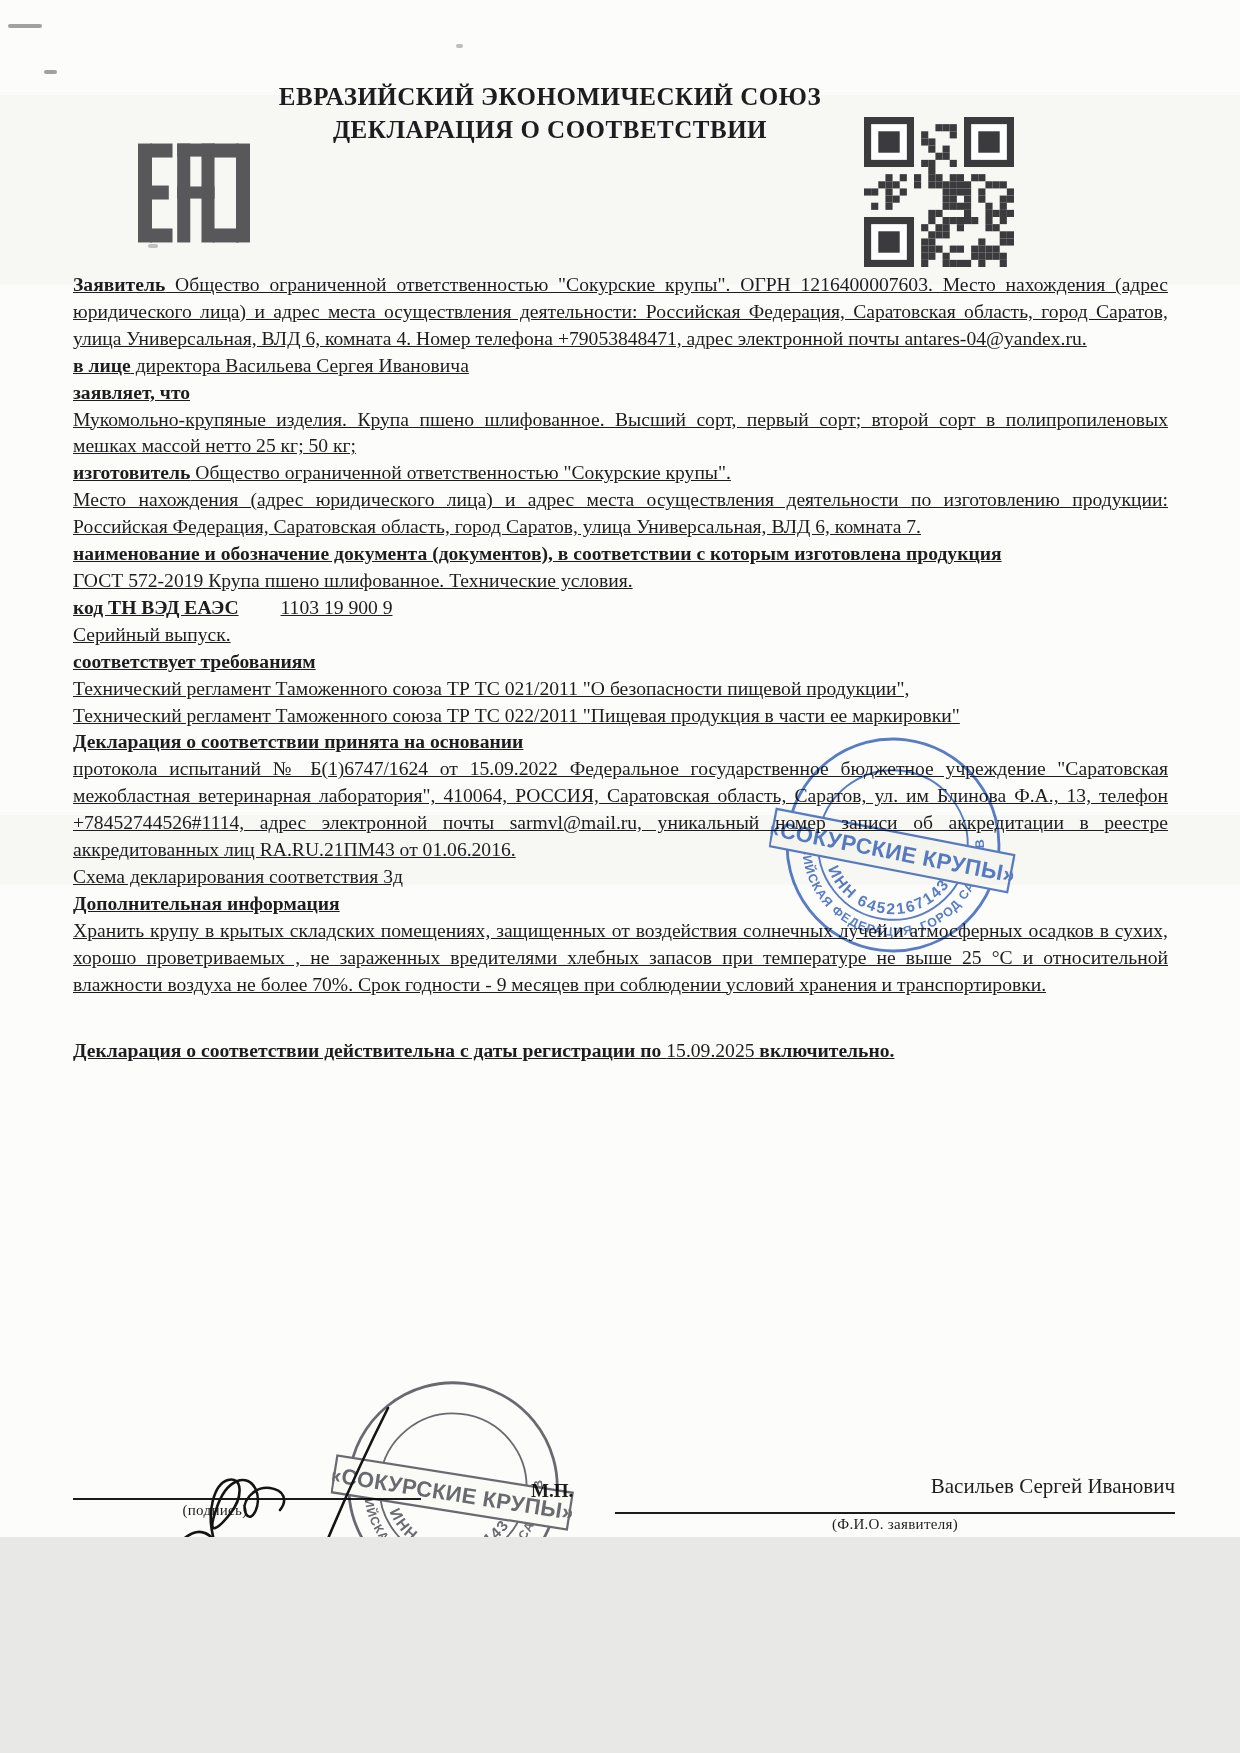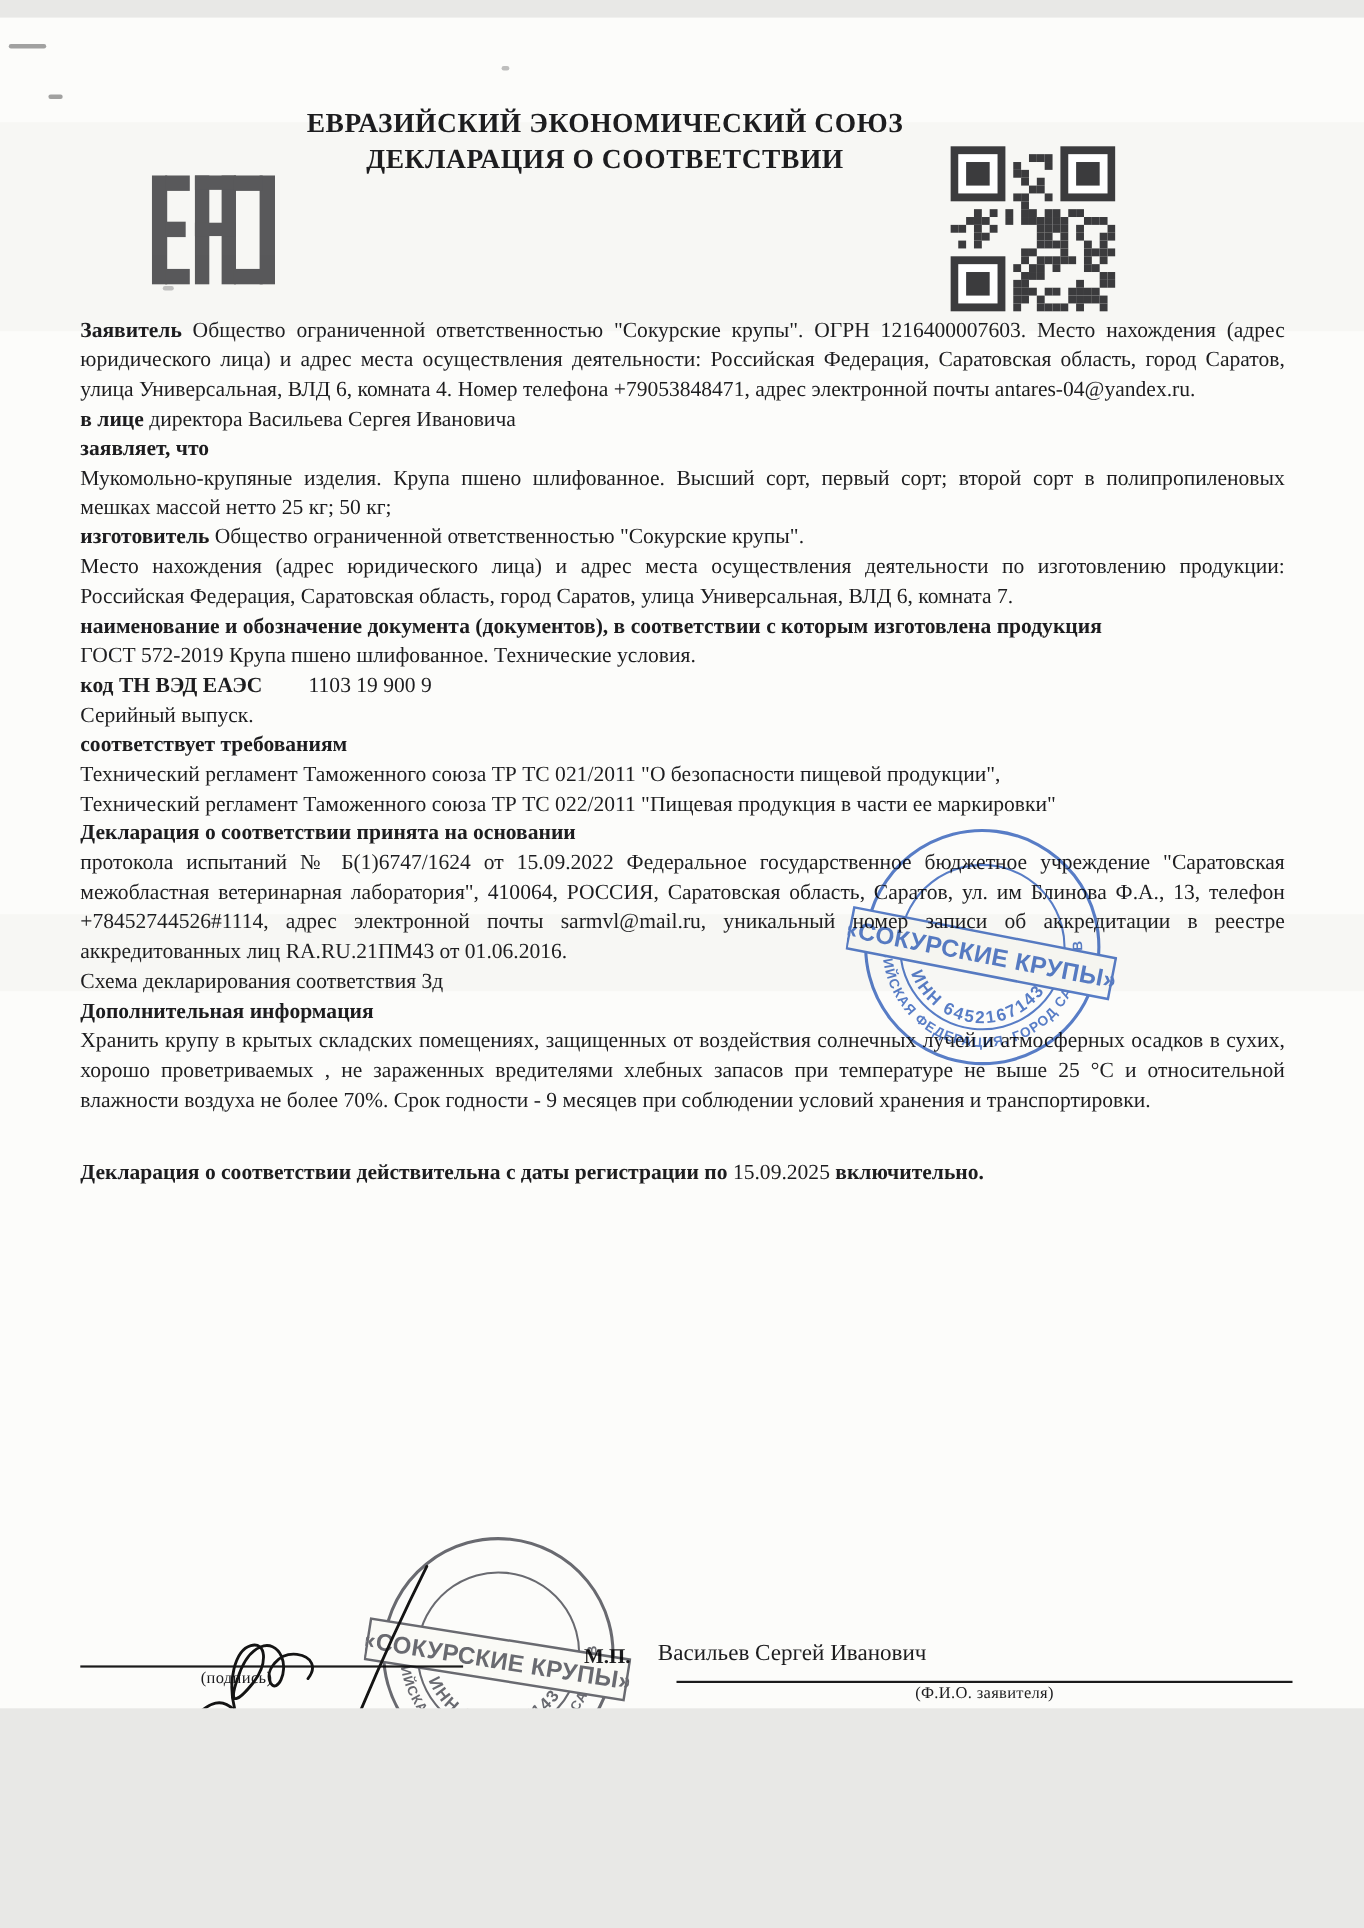--- a/index.html
+++ b/index.html
@@ -1,44 +1,44 @@
 <!DOCTYPE html>
 <html style="--page-bg: #fcfcfa; --text-black: #1d1d1f; --stamp-blue: #3d69c2; --stamp-gray: #5a5b63; --ink-blue: #3d4da9; --signature-black: #141414;"><head>
 <meta charset="utf-8">
 <style>
   :root{
     --page-bg:#fcfcfa; --text-black:#1d1d1f; --stamp-blue:#3d69c2;
     --stamp-gray:#5a5b63; --ink-blue:#3d4da9; --signature-black:#141414;
   }
   html,body{margin:0;padding:0;background:#e8e8e6;}
   .page{
-    position:relative; width:1240px; height:1537px; margin:16px auto;
+    position:relative; width:1240px; height:1537px; margin:0 auto;
     background:var(--page-bg); overflow:hidden;
     font-family:"Liberation Serif",serif; color:var(--text-black);
   }
   .scan-band{position:absolute;left:0;width:100%;background:#f2f2ee;opacity:.45;pointer-events:none;}
   .speck{position:absolute;background:#8a8a8a;border-radius:2px;opacity:.8;}
 
   .doc-title{
     position:absolute; left:228px; top:80px; width:644px; text-align:center;
     font-weight:bold; font-size:25px; line-height:33px; letter-spacing:.5px;
   }
   .eac-logo{position:absolute; left:138px; top:138px; width:112px; height:110px; opacity:.93;}
   .qr{position:absolute; left:864px; top:116px; width:150px; height:152px; color:#3b3b3d;}
 
-  .body-flow{position:absolute; left:73px; top:272px; width:1095px;}
+  .body-flow{position:absolute; left:73px; top:272px; width:1095px;text-decoration:underline;}
   .body-flow p{margin:0; font-size:19.6px; line-height:26.9px; text-align:justify; text-justify:inter-word;}
   .b{font-weight:bold;}
   .gap{display:inline-block; width:42px;}
   .validity{margin-top:40px !important;}
 
   .sig-line{position:absolute; left:73px; top:1498px; width:348px; border-top:2px solid #1b1b1b;}
   .fio-line{position:absolute; left:615px; top:1512px; width:560px; border-top:2px solid #1b1b1b;}
   .under-label{position:absolute; text-align:center; font-size:15px; letter-spacing:.3px;}
-  .fio-value{position:absolute; left:598px; top:1474px; width:560px; text-align:left; font-size:21px;}
+  .fio-value{position:absolute; left:615px; top:1474px; width:560px; text-align:right; font-size:21px;}
   .mp{position:absolute; left:531px; top:1480px; font-size:19px; font-weight:bold; z-index:1;}
 
   .reg-block{position:absolute; left:73px; top:1543px; width:1115px; font-size:20.5px; line-height:32px;}
   .reg-block .row{white-space:nowrap;}
 
   .stamp{position:absolute; mix-blend-mode:multiply; pointer-events:none;}
   .stamp-blue{left:770px; top:722px; width:246px; height:246px; color:var(--stamp-blue); opacity:.86; transform:rotate(7deg);}
   .stamp-gray{left:332px; top:1366px; width:242px; height:242px; color:var(--stamp-gray); opacity:.9; transform:rotate(6deg); z-index:2;}
   .stamp circle{fill:none; stroke:currentColor;}
   .ring-outer{stroke-width:3px;}

